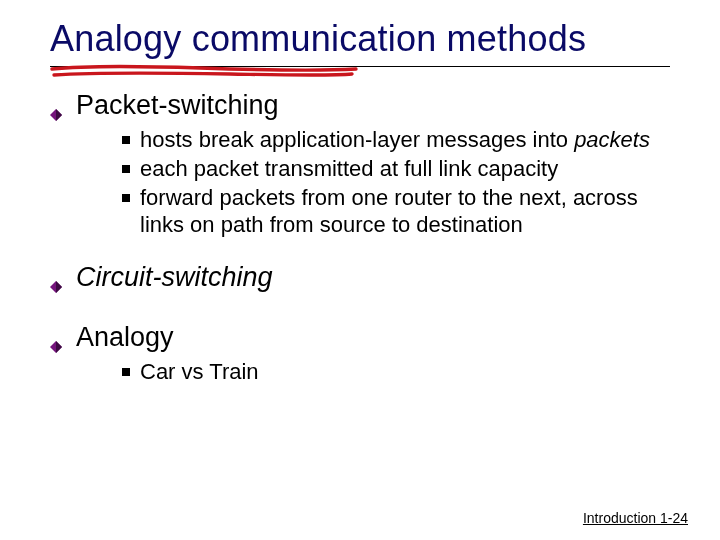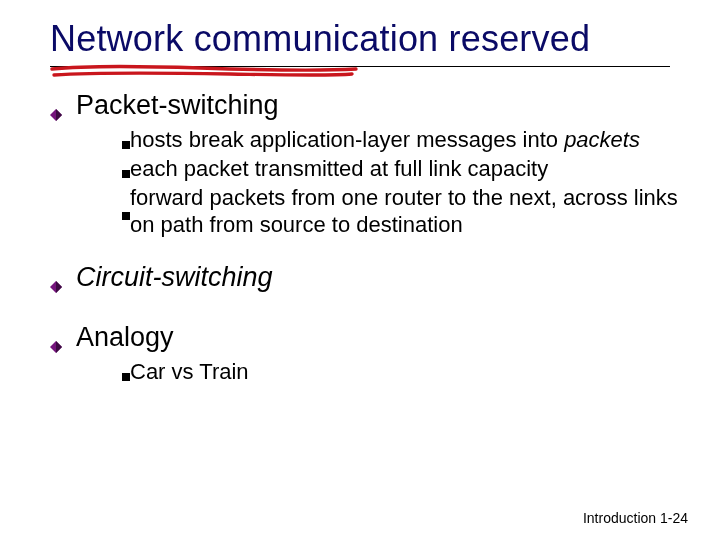--- a/index.html
+++ b/index.html
@@ -58,21 +58,22 @@
   .sec-head {
     font-size: 27px;
     color: #000;
     line-height: 1.2;
   }
   .subs {
     margin: 6px 0 0 72px;
   }
   .sub-row {
     display: flex;
-    align-items: center;
+    align-items: flex-start;
+    gap: 10px;
     margin-bottom: 2px;
   }
   .square {
     width: 8px;
     height: 8px;
     background: #000;
     flex: 0 0 8px;
     margin-top: 9px;
   }
   .sub-text {
@@ -82,28 +83,29 @@
   }
   .sub-text em {
     font-style: italic;
   }
   .footer {
     position: absolute;
     right: 32px;
     bottom: 14px;
     font-size: 14px;
     color: #000;
+    text-decoration: underline;
   }
 </style>
 </head>
 <body>
 
 <div class="slide">
 
-  <h1 class="title">Network communication reserved</h1>
+  <h1 class="title">Analogy communication methods</h1>
   <div class="underline"></div>
 
   <svg class="red-squiggle" viewBox="0 0 310 18" preserveAspectRatio="none">
     <path d="M2 6 C 40 2, 90 3, 150 5 S 270 8, 306 6
              M4 12 C 50 9, 120 10, 180 11 S 280 13, 302 11" stroke="#c9161d" stroke-width="3.4" fill="none" stroke-linecap="round"></path>
   </svg>
 
   <div id="sections">
       <div class="section">
         <div class="sec-row">

